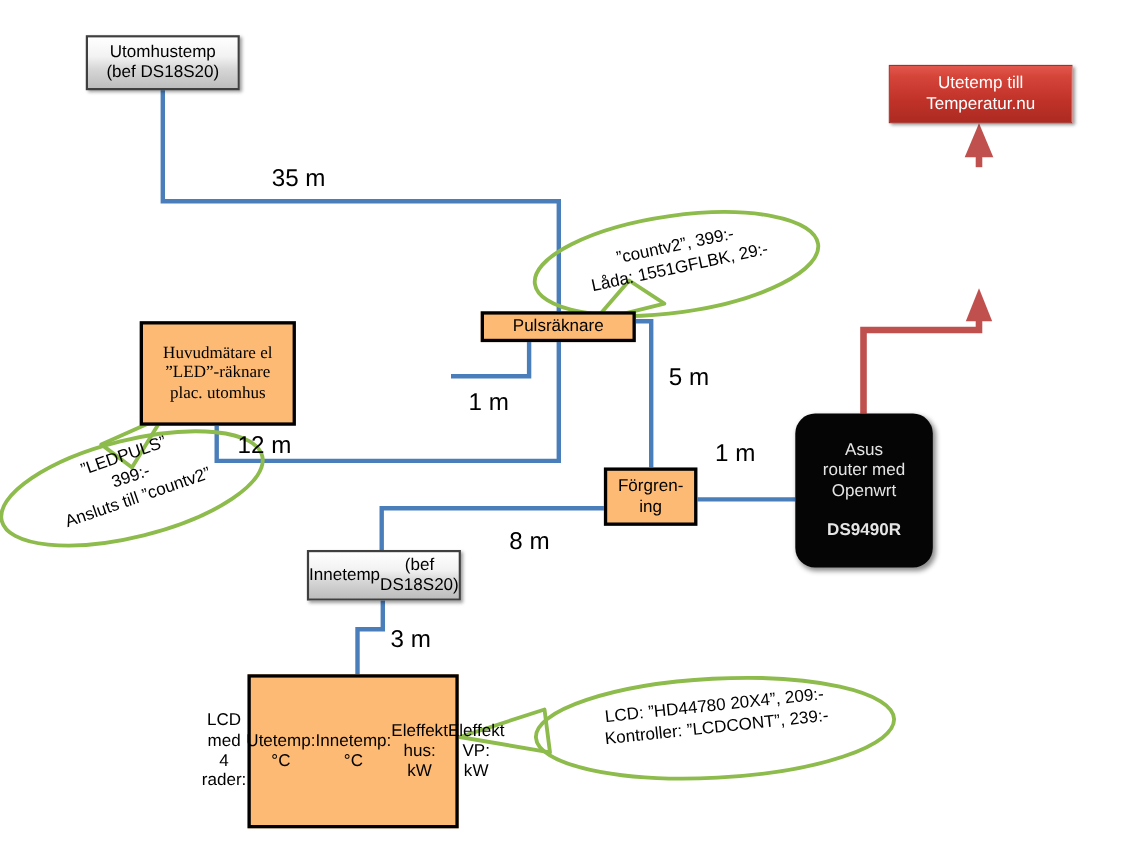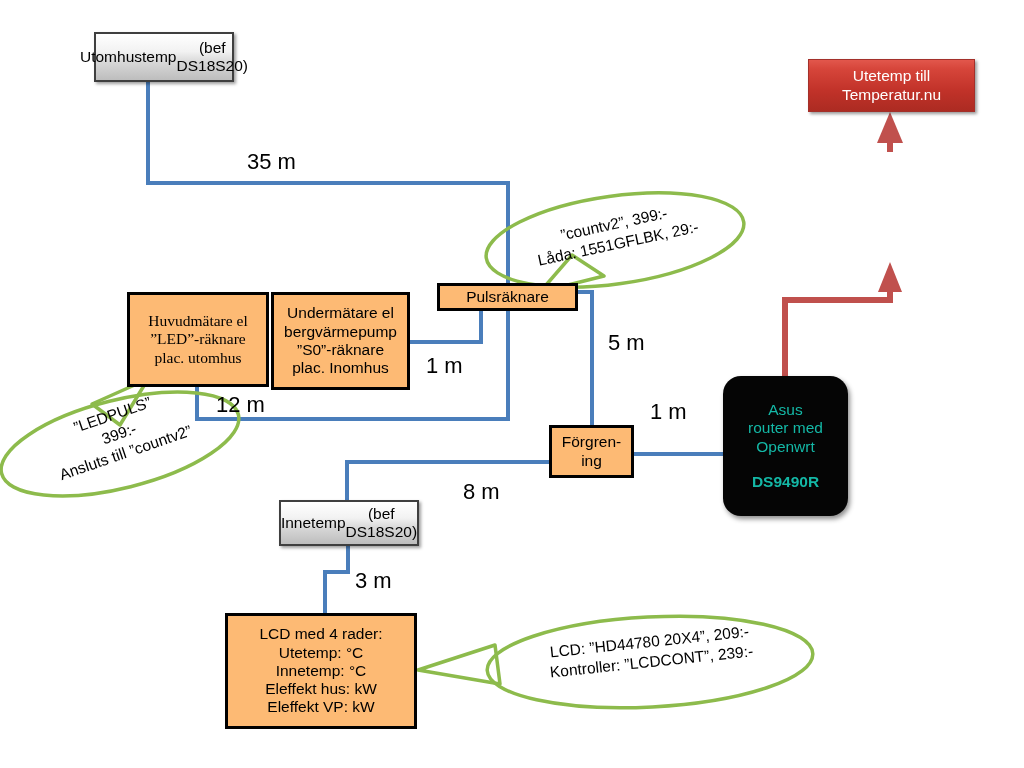--- a/index.html
+++ b/index.html
@@ -28,21 +28,21 @@
   }
   
   .red-fill{
     border:1px solid #a3302a;
     background:linear-gradient(180deg,#e2574c 0%,#d6453a 18%,#c13229 60%,#ac2b22 100%);
     box-shadow:2px 2px 3px rgba(0,0,0,.4);
     color:#ffffff;font-size:15.5px;
   }
   
   .router{
-    background:#050505;border-radius:18px;color:#14b8a6;font-size:15.5px;
+    background:#050505;border-radius:18px;color:#e5e5e5;font-size:15.5px;
     box-shadow:2px 3px 5px rgba(0,0,0,.45);flex-direction:column;
   }
   .router .model{font-weight:bold;margin-top:17px;}
 
   .mlabel{position:absolute;font-size:22px;color:#000;white-space:nowrap;}
 
   .callout-text{position:absolute;text-align:center;font-size:15.5px;
      line-height:1.28;white-space:nowrap;color:#000;}
   .lines{display:block;}
 </style>
@@ -77,53 +77,47 @@
     <ellipse cx="615" cy="240" rx="130" ry="44" transform="rotate(-8 615 240)" fill="#ffffff" fill-opacity="0" stroke="#8dbb4c" stroke-width="3.5"></ellipse>
     <path d="M548,287 L572,259 L598,276" fill="none" stroke="#ffffff" stroke-width="0"></path>
 
     <polygon points="148,379 120,425 92,404" fill="#ffffff" fill-opacity="0" stroke="#8dbb4c" stroke-width="3.5" stroke-linejoin="round"></polygon>
     <ellipse cx="120" cy="444" rx="122" ry="44" transform="rotate(-14 120 444)" fill="#ffffff" fill-opacity="0" stroke="#8dbb4c" stroke-width="3.5"></ellipse>
 
     <polygon points="495,645 418,670 500,684" fill="#ffffff" fill-opacity="0" stroke="#8dbb4c" stroke-width="3.5" stroke-linejoin="round"></polygon>
     <ellipse cx="650" cy="662" rx="163" ry="45" transform="rotate(-3 650 662)" fill="#ffffff" fill-opacity="0" stroke="#8dbb4c" stroke-width="3.5"></ellipse>
   </svg>
 
-  <div class="node grey-box" style="left:78px;top:32px;width:140px;height:50px;flex-direction:row;margin-left:16px;">
+  <div class="node grey-box" style="left:78px;top:32px;width:140px;height:50px;flex-direction:column;">
     <span>Utomhustemp</span>
     <span>(bef DS18S20)</span>
   </div>
 
   <div class="node black-box" style="left:127px;top:292px;width:142px;height:95px;flex-direction:column;font-family:Liberation Serif, serif;">
     <span>Huvudmätare el</span>
     <span>”LED”-räknare</span>
     <span>plac. utomhus</span>
   </div>
 
-  <div class="node black-box" style="left:271px;top:292px;width:139px;height:98px;flex-direction:column;">
-    <span>Undermätare el</span>
-    <span>bergvärmepump</span>
-    <span>”S0”-räknare</span>
-    <span>plac. Inomhus</span>
-  </div>
 
   <div class="node black-box" style="left:437px;top:283px;width:141px;height:28px;">
     <span>Pulsräknare</span>
   </div>
 
   <div class="node black-box" style="left:549px;top:425px;width:85px;height:53px;flex-direction:column;">
     <span>Förgren-</span>
     <span>ing</span>
   </div>
 
   <div class="node grey-box" style="left:279px;top:500px;width:140px;height:46px;flex-direction:row;">
     <span>Innetemp</span>
     <span>(bef DS18S20)</span>
   </div>
 
-  <div class="node black-box" style="left:225px;top:613px;width:192px;height:116px;flex-direction:column;">
+  <div class="node black-box" style="left:225px;top:613px;width:192px;height:140px;flex-direction:row;">
     <span>LCD med 4 rader:</span>
     <span>Utetemp: °C</span>
     <span>Innetemp: °C</span>
     <span>Eleffekt hus: kW</span>
     <span>Eleffekt VP: kW</span>
   </div>
 
   <div class="node router" style="left:723px;top:376px;width:125px;height:140px;">
     <span>Asus</span>
     <span>router med</span>

